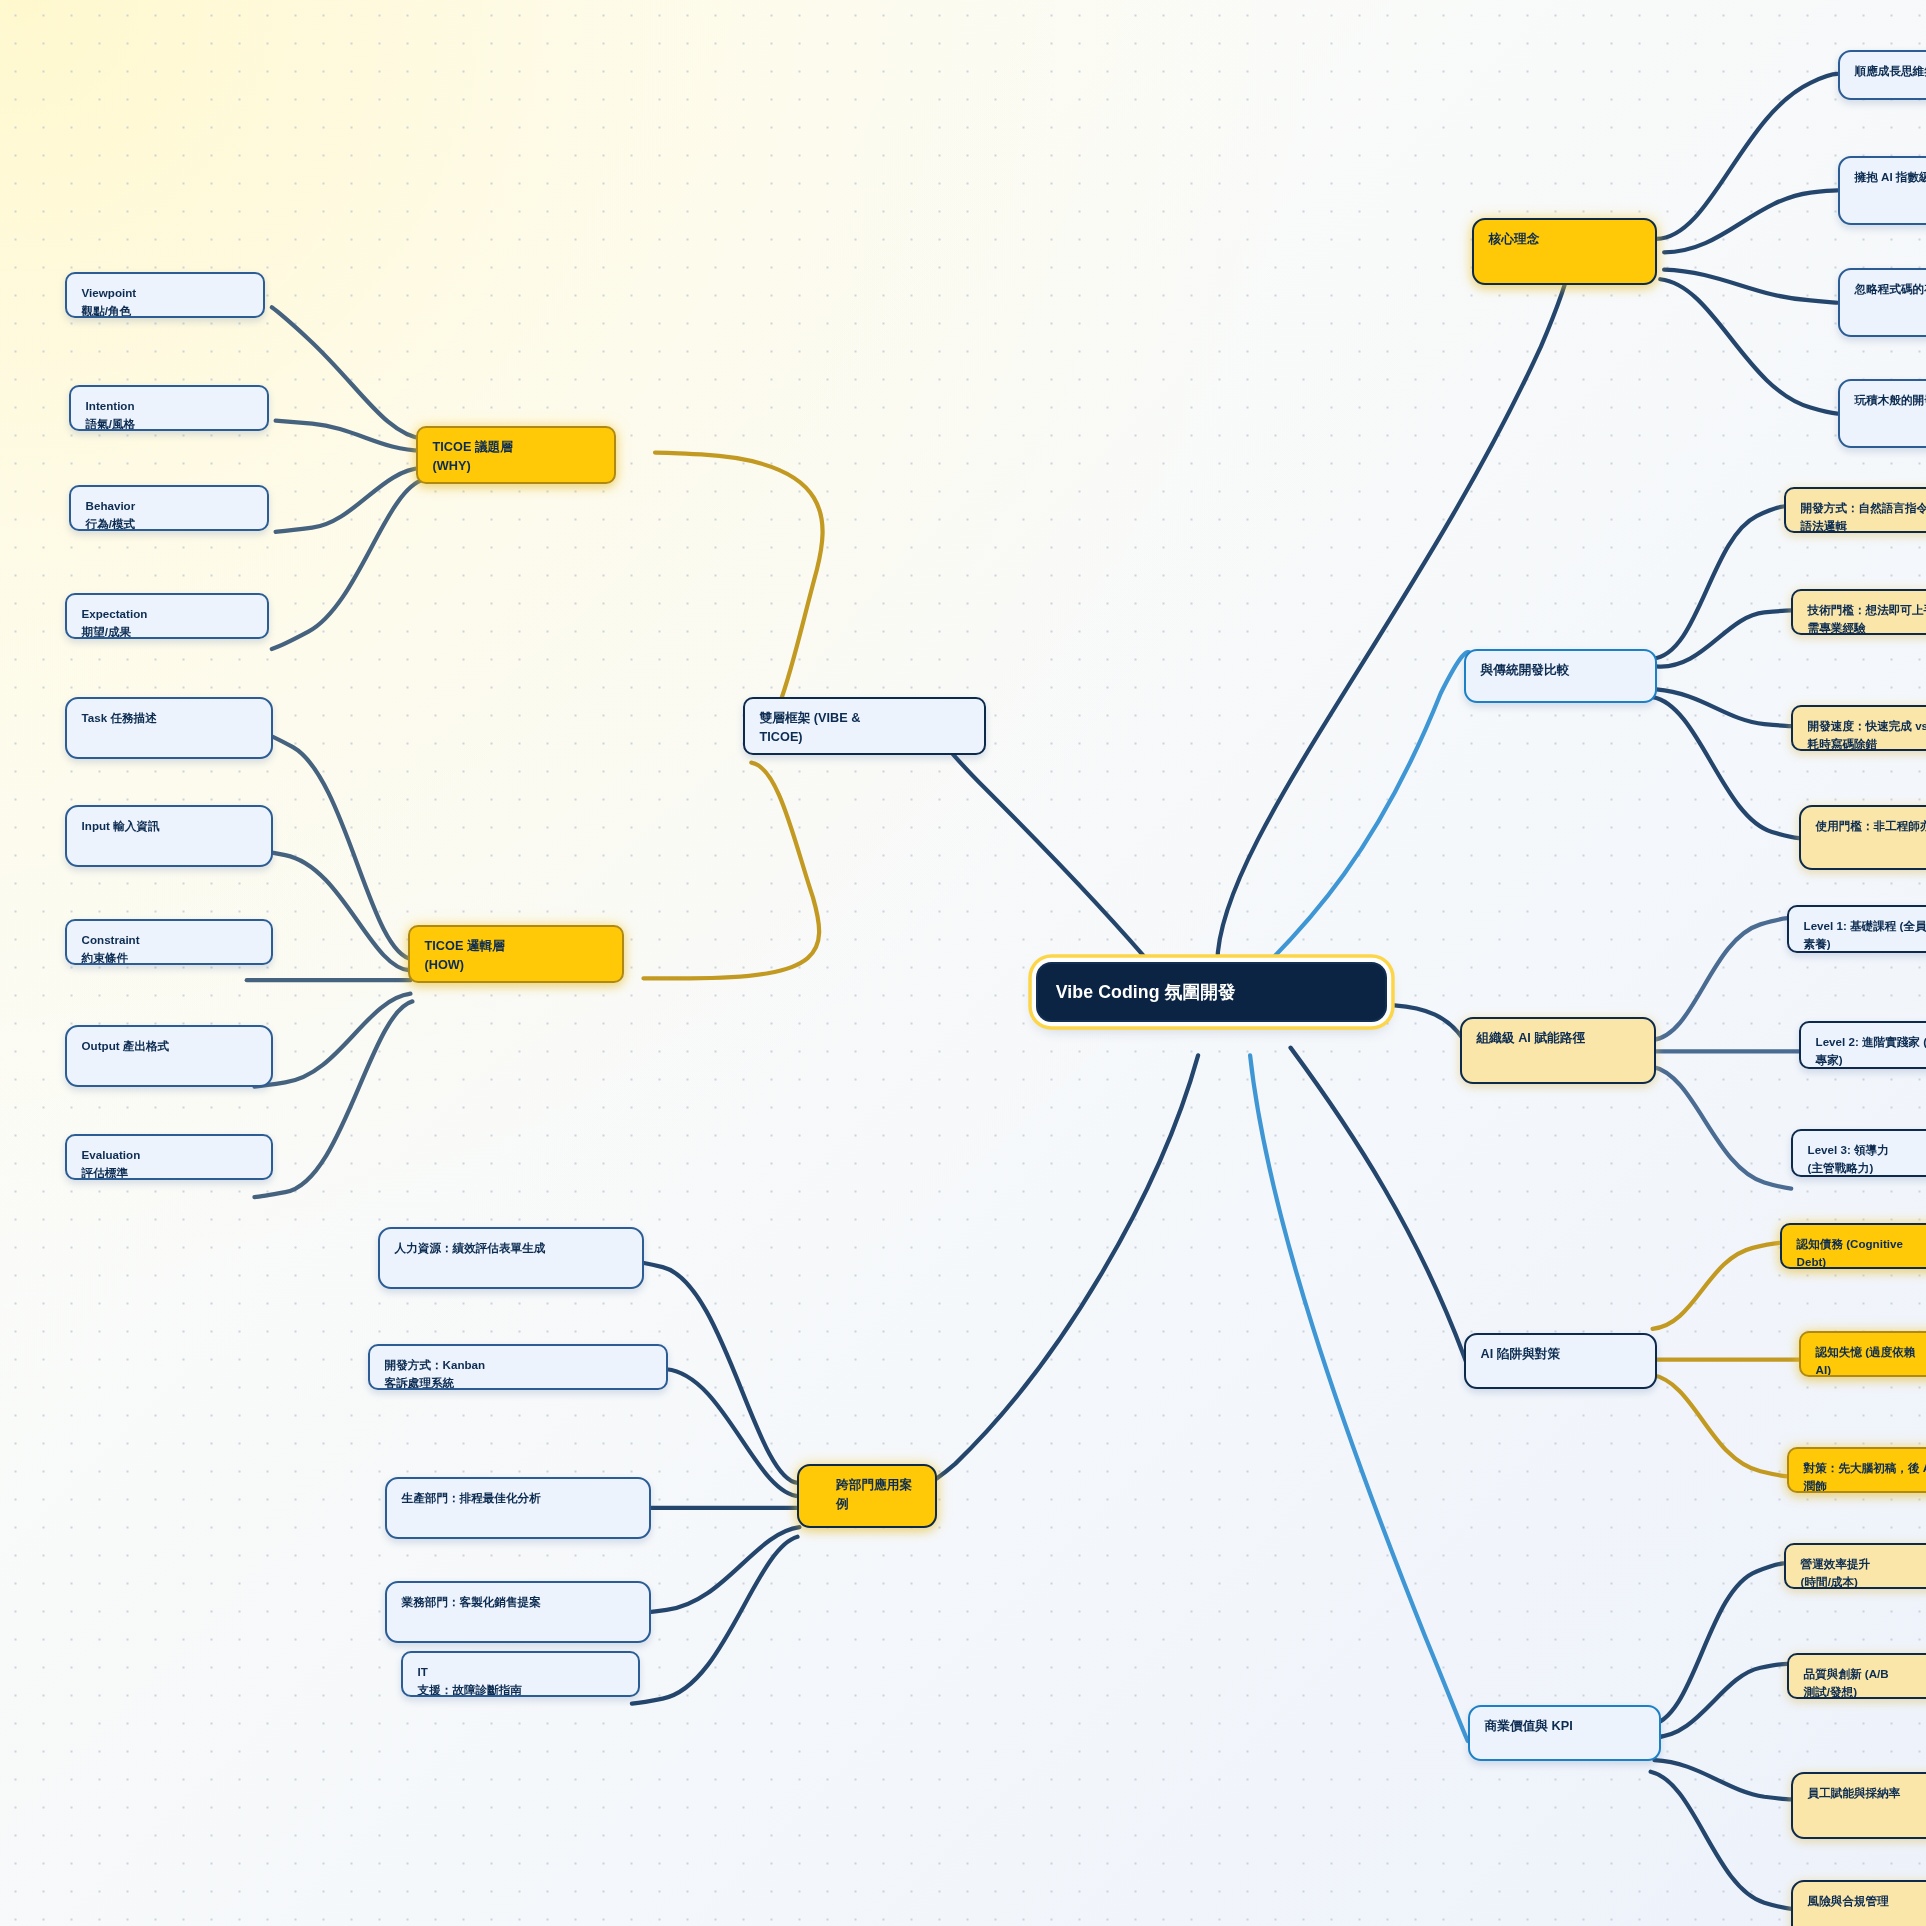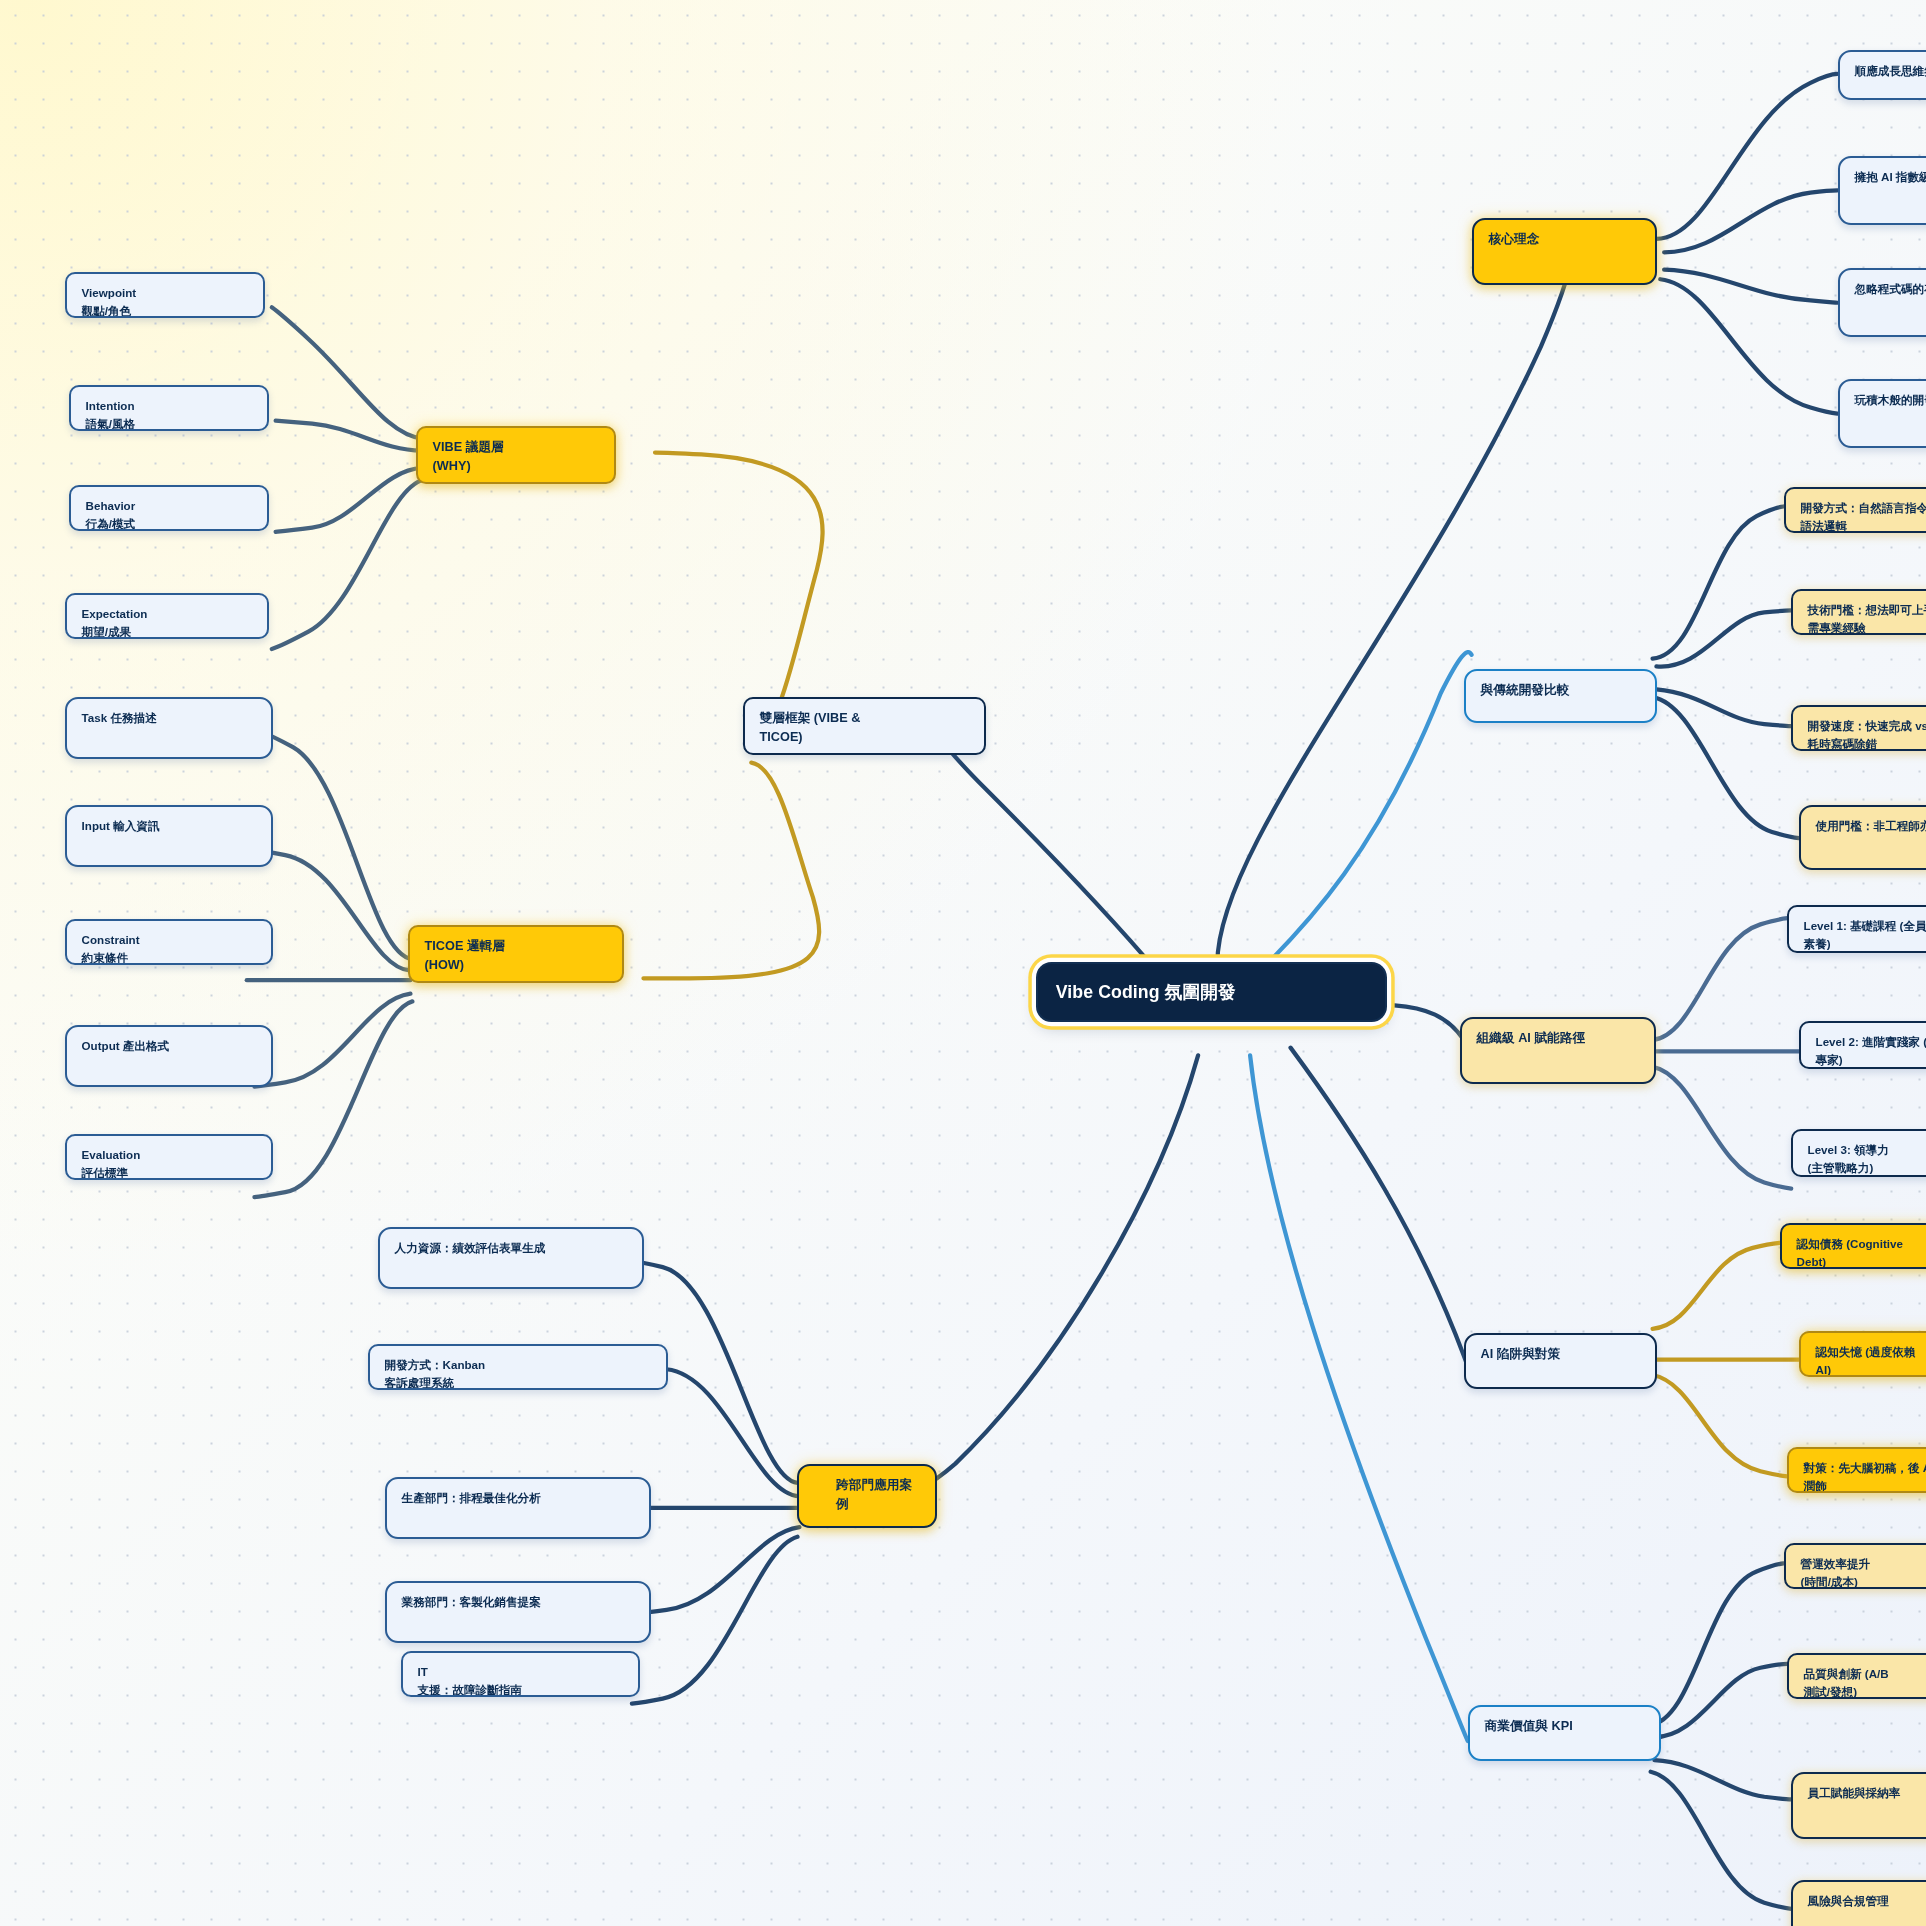--- a/index.html
+++ b/index.html
@@ -145,21 +145,21 @@
 <div class="node n-lightblue fs-md" style="left:1838px; top:156px; width:196px; height:69px;">
   <span>擁抱 AI 指數級成長</span>
 </div>
 <div class="node n-lightblue fs-md" style="left:1838px; top:268px; width:196px; height:69px;">
   <span>忽略程式碼的存在</span>
 </div>
 <div class="node n-lightblue fs-md" style="left:1838px; top:379px; width:200px; height:69px;">
   <span>玩積木般的開發體驗</span>
 </div>
 
-<div class="node n-lightblue b-bright fs-lg" style="left:1464px; top:649px; width:193px; height:54px;margin-top:20px;">
+<div class="node n-lightblue b-bright fs-lg" style="left:1464px; top:649px; width:193px; height:54px;">
   <span>與傳統開發比較</span>
 </div>
 <div class="node n-paleyellow fs-md clip" style="left:1784px; top:487px; width:316px; height:46px;">
   <div>開發方式：自然語言指令 vs</div>
   <div>語法邏輯</div>
 </div>
 <div class="node n-paleyellow fs-md clip" style="left:1791px; top:589px; width:308px; height:46px;">
   <div>技術門檻：想法即可上手 vs</div>
   <div>需專業經驗</div>
 </div>
@@ -220,21 +220,21 @@
 <div class="node n-paleyellow b-navy fs-md" style="left:1791px; top:1880px; width:200px; height:67px;">
   <span>風險與合規管理</span>
 </div>
 
 <div class="node n-lightblue b-navy fs-lg clip" style="left:743px; top:697px; width:243px; height:58px;">
   <div>雙層框架 (VIBE &amp;</div>
   <div>TICOE)</div>
 </div>
 
 <div class="node n-gold b-gold fs-lg clip" style="left:416px; top:426px; width:200px; height:58px;">
-  <div>VIBE 議題層</div>
+  <div>TICOE 議題層</div>
   <div>(WHY)</div>
 </div>
 <div class="node n-lightblue fs-md clip" style="left:65px; top:272px; width:200px; height:46px;">
   <div>Viewpoint</div>
   <div>觀點/角色</div>
 </div>
 <div class="node n-lightblue fs-md clip" style="left:69px; top:385px; width:200px; height:46px;">
   <div>Intention</div>
   <div>語氣/風格</div>
 </div>

